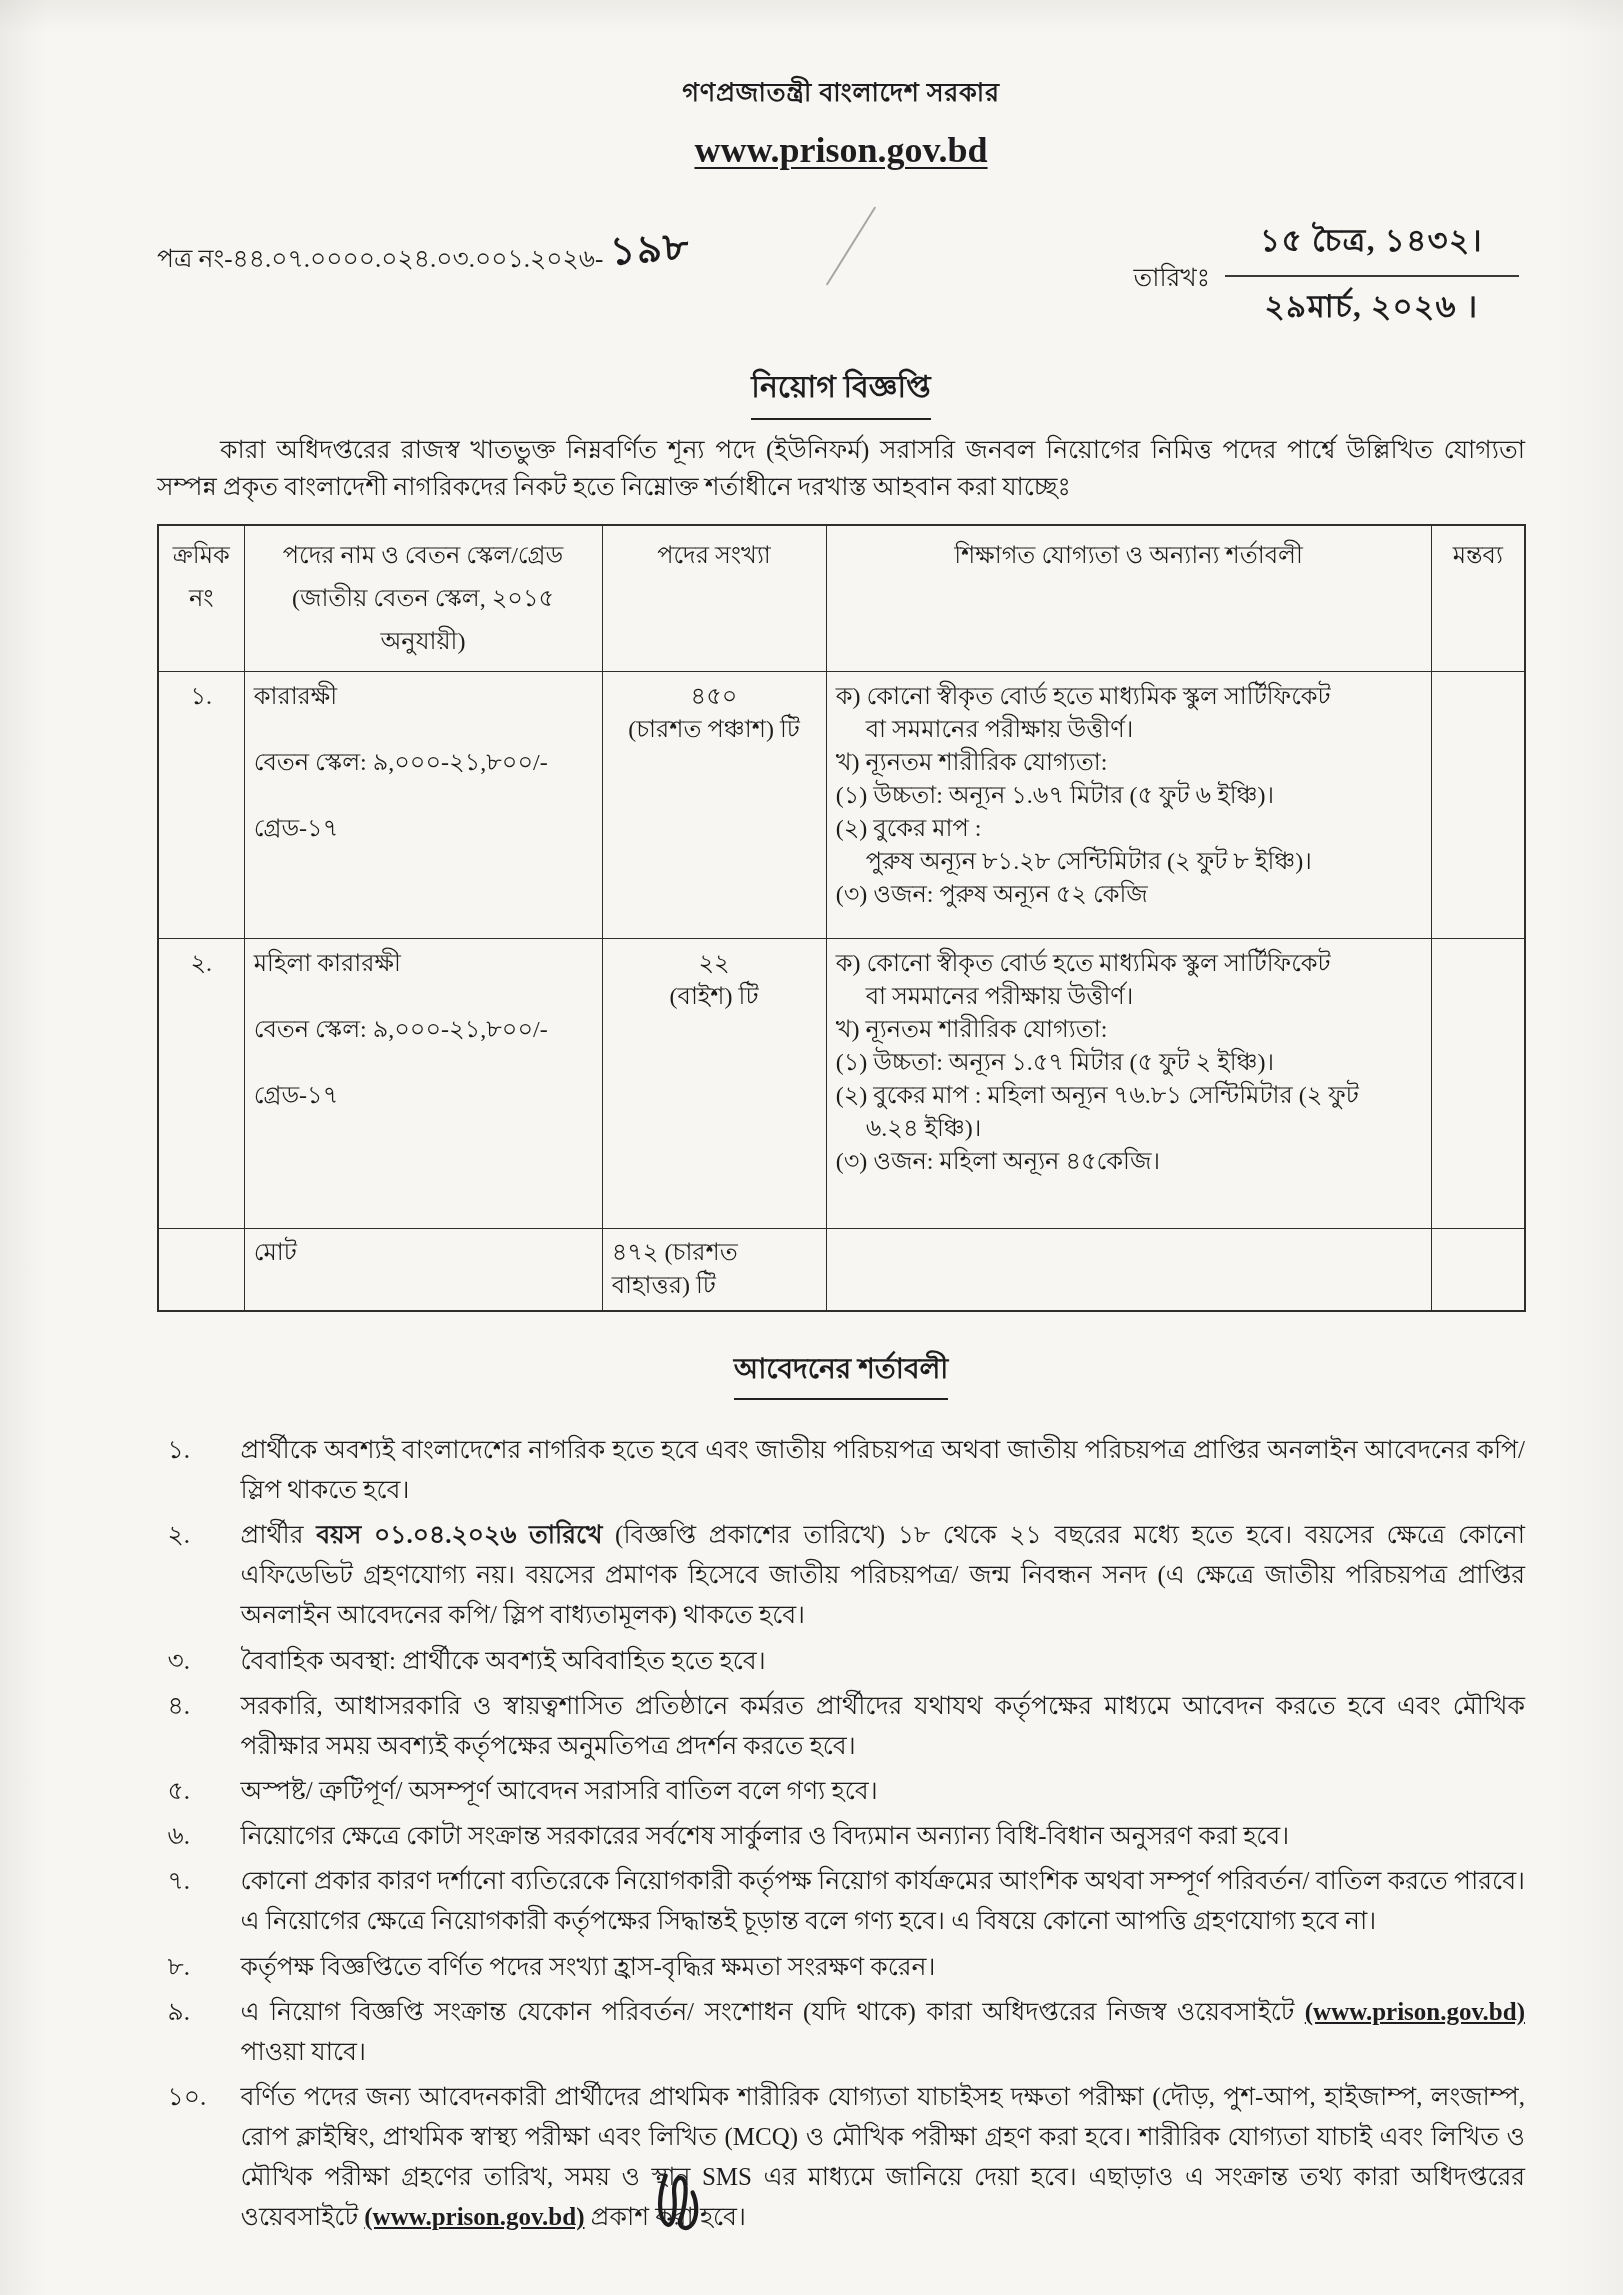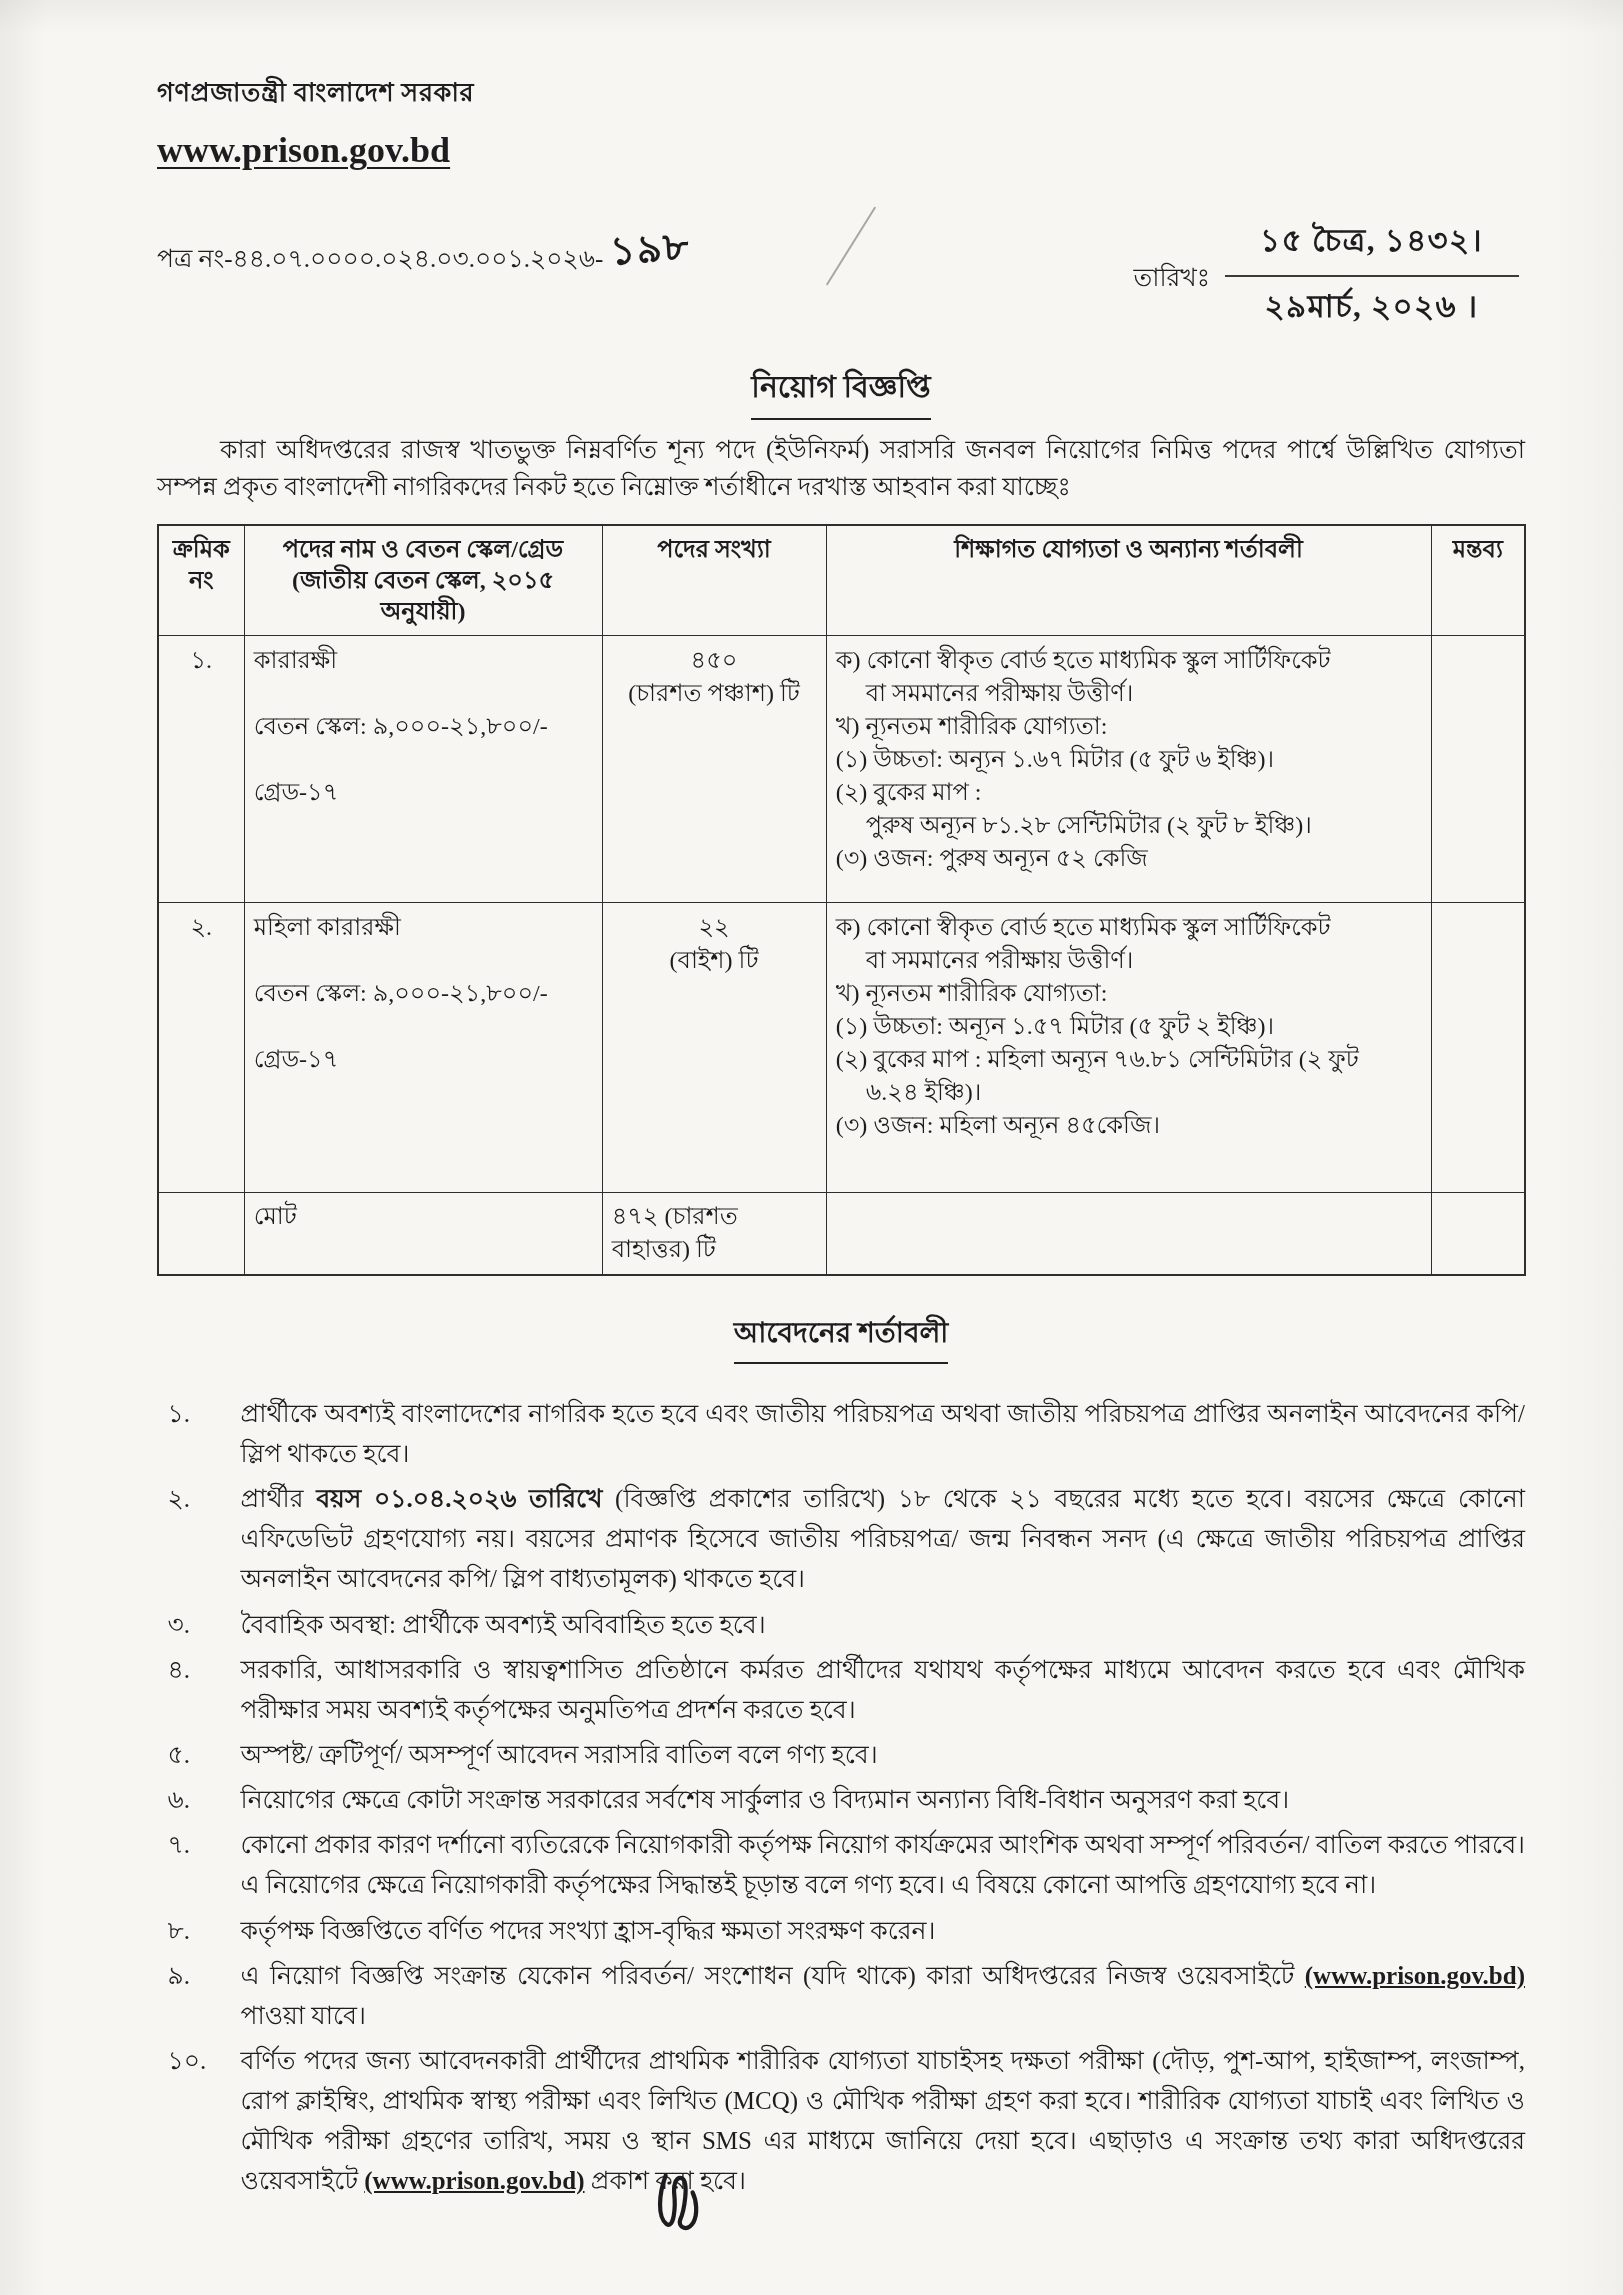--- a/index.html
+++ b/index.html
@@ -13,21 +13,21 @@
     overflow:hidden;
   }
   .page::before{
     content:"";position:absolute;left:0;top:0;right:0;height:33px;
     background:linear-gradient(180deg,rgba(140,138,132,.10),rgba(140,138,132,0));
     pointer-events:none;
   }
   .sheet{position:absolute;left:157px;right:98px;top:73px;}
 
   
-  .hdr{text-align:left;}
+  .hdr{text-align:center;}
   .hdr-gov{font-size:25.5px;font-weight:700;letter-spacing:0.7px;}
   .hdr-dept{font-size:32px;font-weight:700;margin-top:14.4px;}
   .hdr-addr{font-size:25.5px;margin-top:17px;}
   .hdr-web{font-size:36px;font-weight:700;margin-top:13px;}
   .hdr-web span{text-decoration:underline;text-underline-offset:5.2px;text-decoration-thickness:2px;}
 
   
   .ref-row{margin-top:35px;display:flex;justify-content:space-between;align-items:flex-start;}
   .memo{font-size:25px;white-space:nowrap;padding-top:17px;}
   .hand{font-weight:700;letter-spacing:1.3px;}
@@ -39,21 +39,21 @@
   .date-bottom{font-size:31px;padding-top:5.2px;}
 
   
   .doc-title-wrap{text-align:center;margin-top:29px;}
   .doc-title{display:inline-block;font-size:30px;font-weight:700;border-bottom:2.6px solid #222;padding-bottom:3.9px;}
   .intro{margin-top:11px;font-size:25px;line-height:37px;text-align:justify;text-indent:63px;}
 
   
   table.recruit{margin-top:19.6px;width:100%;border-collapse:collapse;border:2px solid #2e2e2c;table-layout:fixed;}
   table.recruit td,table.recruit th{border:1.3px solid #2e2e2c;vertical-align:top;padding:7.9px 9.2px;}
-  th{font-size:24px;font-weight:700;text-align:center;white-space:pre-line;line-height:31px;}
+  th{font-size:24px;font-weight:400;text-align:center;white-space:pre-line;line-height:43px;}
   td{font-size:24px;line-height:33px;white-space:pre-wrap;}
   td.center{text-align:center;}
   tr.row-1 td{height:250px;}
   tr.row-2 td{height:273px;}
   tr.row-total td{height:38px;}
 
   
   .cond-title-wrap{text-align:center;margin-top:35px;}
   .cond-title{display:inline-block;font-size:28px;font-weight:700;border-bottom:2.6px solid #222;padding-bottom:3.9px;}
   .cond-list{margin-top:30px;}

